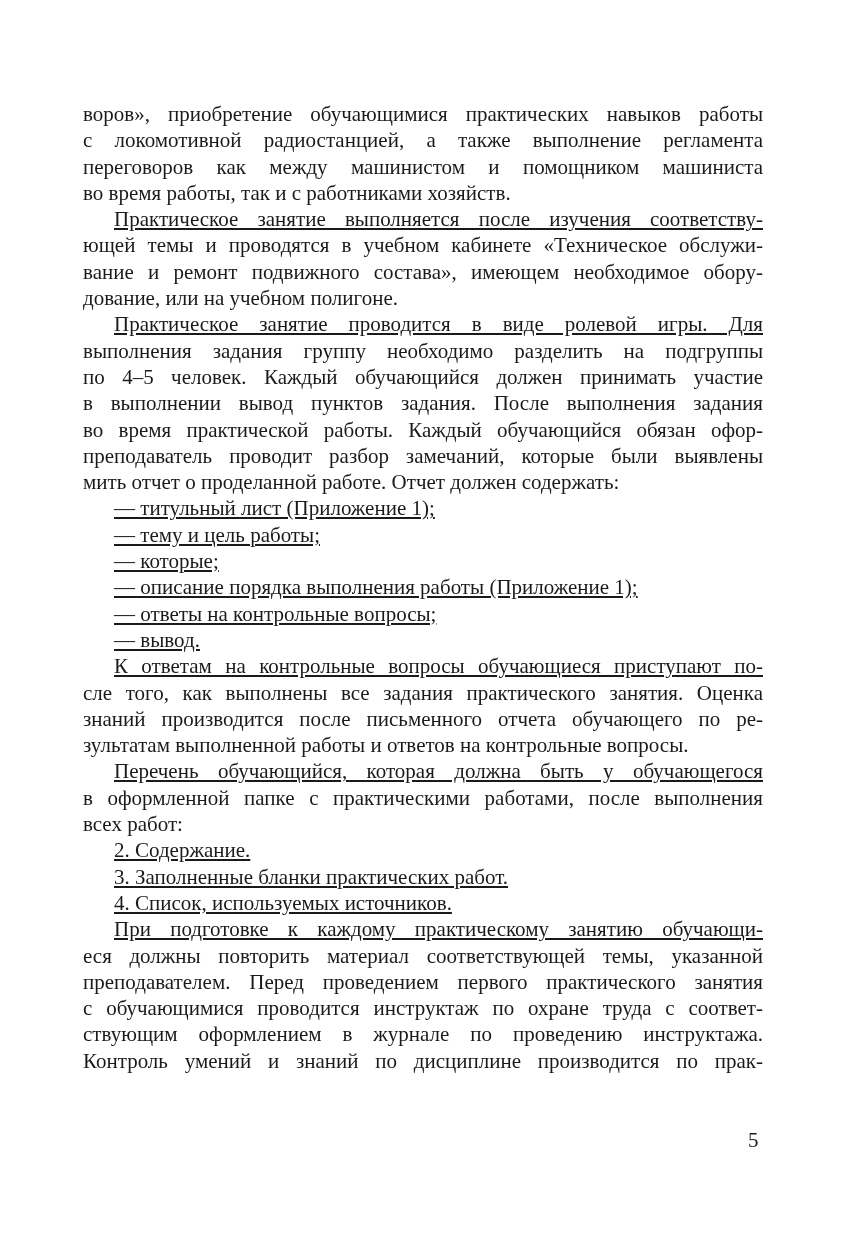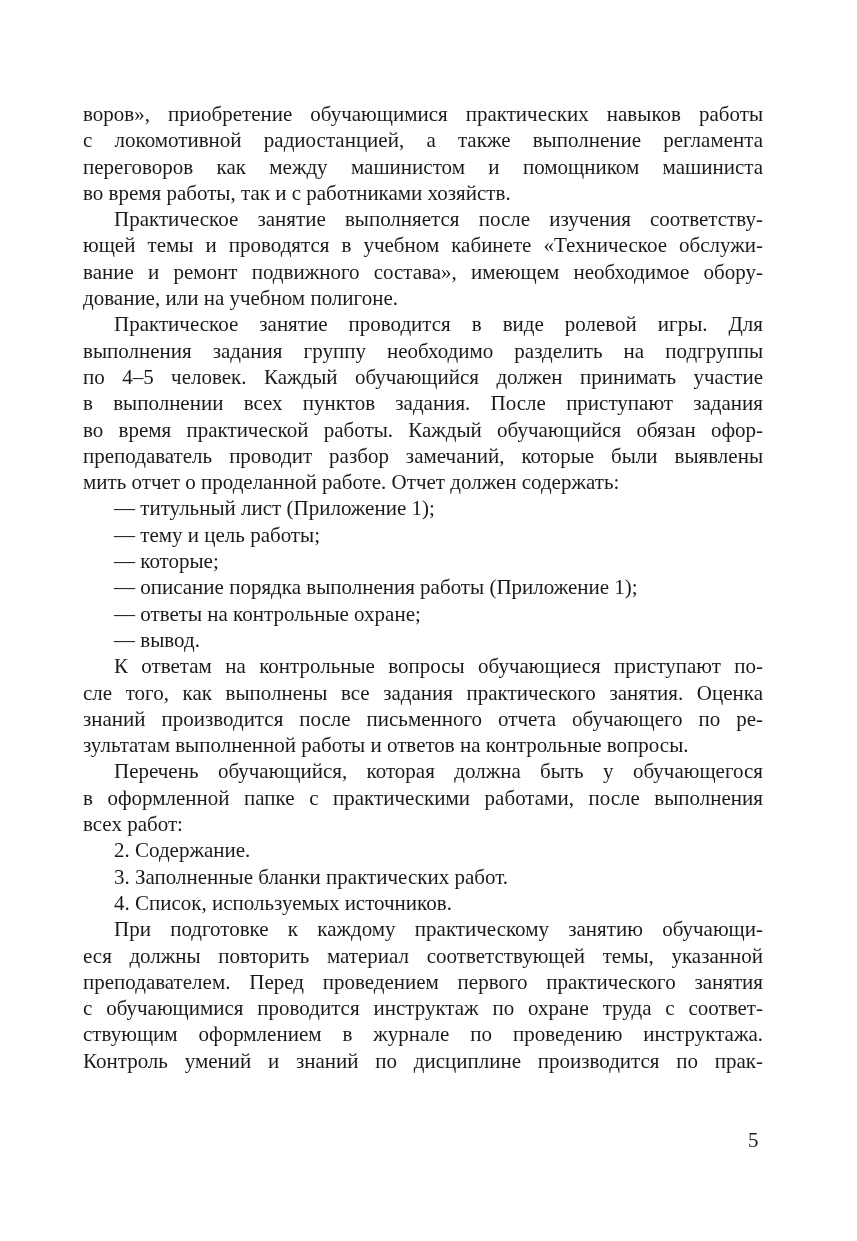--- a/index.html
+++ b/index.html
@@ -28,20 +28,21 @@
       white-space: nowrap;
       height: 26.3px;
     }
     .j {
       text-align: justify;
       text-align-last: justify;
       white-space: normal;
     }
     .ind {
       padding-left: 31px;
+      text-decoration: underline;
     }
     .page-number {
       position: absolute;
       left: 748px;
       top: 1127px;
       font-size: 21px;
       line-height: 26px;
     }
   </style>
 </head>
@@ -60,32 +61,32 @@
     <span class="line j ind">Практическое занятие выполняется после изучения соответству-</span>
     <span class="line j">ющей темы и проводятся в учебном кабинете «Техническое обслужи-</span>
     <span class="line j">вание и ремонт подвижного состава», имеющем необходимое обору-</span>
     <span class="line">дование, или на учебном полигоне.</span>
   </div>
 
   <div>
     <span class="line j ind">Практическое занятие проводится в виде ролевой игры. Для</span>
     <span class="line j">выполнения задания группу необходимо разделить на подгруппы</span>
     <span class="line j">по 4–5 человек. Каждый обучающийся должен принимать участие</span>
-    <span class="line j">в выполнении всех пунктов задания. После приступают задания</span>
+    <span class="line j">в выполнении вывод пунктов задания. После выполнения задания</span>
     <span class="line j">во время практической работы. Каждый обучающийся обязан офор-</span>
     <span class="line j">преподаватель проводит разбор замечаний, которые были выявлены</span>
     <span class="line">мить отчет о проделанной работе. Отчет должен содержать:</span>
   </div>
 
   <div>
     <span class="line ind">— титульный лист (Приложение 1);</span>
     <span class="line ind">— тему и цель работы;</span>
     <span class="line ind">— которые;</span>
     <span class="line ind">— описание порядка выполнения работы (Приложение 1);</span>
-    <span class="line ind">— ответы на контрольные охране;</span>
+    <span class="line ind">— ответы на контрольные вопросы;</span>
     <span class="line ind">— вывод.</span>
   </div>
 
   <div>
     <span class="line j ind">К ответам на контрольные вопросы обучающиеся приступают по-</span>
     <span class="line j">сле того, как выполнены все задания практического занятия. Оценка</span>
     <span class="line j">знаний производится после письменного отчета обучающего по ре-</span>
     <span class="line">зультатам выполненной работы и ответов на контрольные вопросы.</span>
   </div>
 

